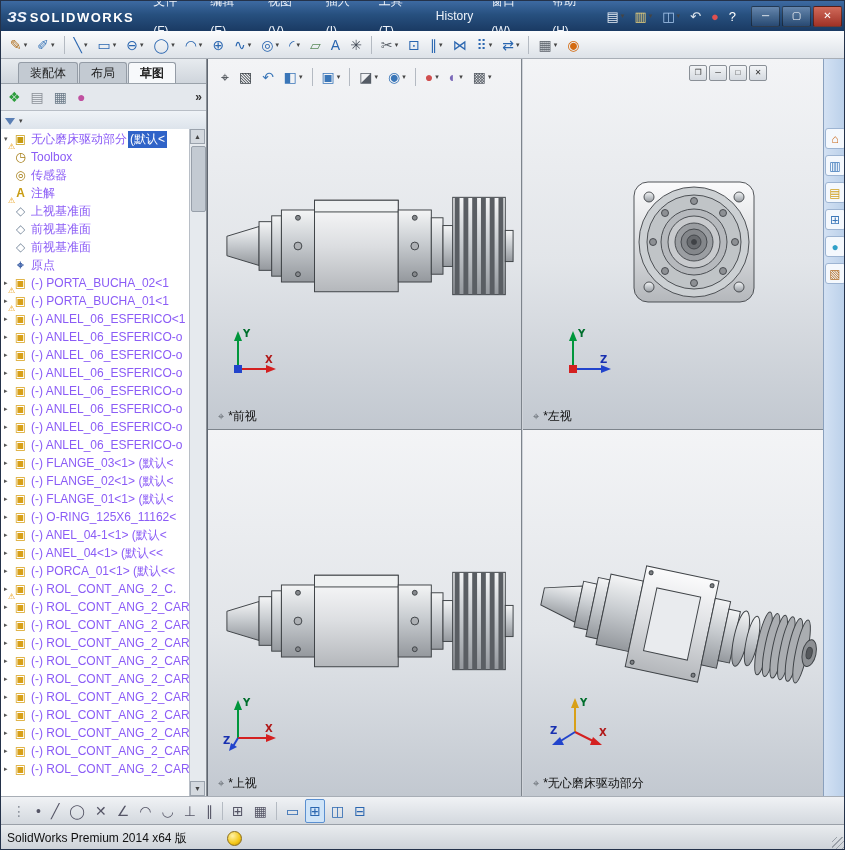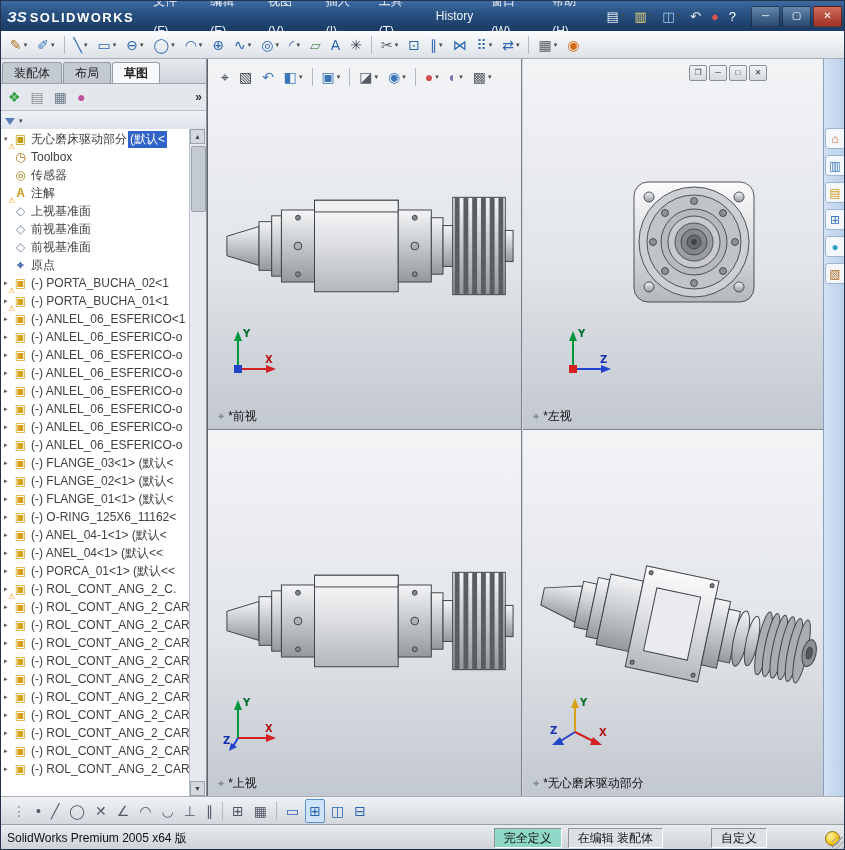--- a/index.html
+++ b/index.html
@@ -29,21 +29,21 @@
   .tbi{display:inline-flex;align-items:center;height:22px;padding:0 3px;margin:0 1px;
     border:1px solid transparent;border-radius:2px;cursor:default;}
   .tbi .g{font-size:14px;line-height:1;color:#2a66b0;}
   .tbi.active{background:#cfe4f8;border-color:#5a8fd0;}
   .caret{font-size:7px;color:#444;margin-left:2px;}
   .sep{width:1px;height:18px;background:#b4bac2;margin:0 4px;display:inline-block;}
   
   #leftpanel{position:absolute;left:0;top:58px;width:206px;height:737px;
     background:#eef1f4;border-right:1px solid #8a9097;box-sizing:border-box;}
   #cmtabs{height:24px;background:linear-gradient(180deg,#e7ebef,#cfd5dc);
-    display:flex;align-items:flex-end;padding-left:1px;border-bottom:1px solid #9aa2aa;}
+    display:flex;align-items:flex-end;padding-left:17px;border-bottom:1px solid #9aa2aa;}
   .tab{height:20px;line-height:20px;padding:0 11px;margin-right:1px;font-size:12px;
     background:#c3cad2;border:1px solid #949ca6;border-bottom:none;
     border-radius:3px 3px 0 0;color:#222;}
   .tab.active{background:#f7f9fb;font-weight:bold;}
   #fmtoolbar{height:26px;display:flex;align-items:center;background:#e4e8ed;
     border-bottom:1px solid #b8bec6;padding-left:2px;}
   #fmtoolbar .tbi .g{font-size:14px;}
   #fmtoolbar .expand{margin-left:auto;margin-right:4px;font-weight:bold;color:#333;}
   #filterbar{height:20px;display:flex;align-items:center;background:linear-gradient(180deg,#eff3f7,#dbe2ea);
     border-bottom:1px solid #c0c6ce;padding:0 4px;}
@@ -51,21 +51,21 @@
     border-top:7px solid #5a7fb5;margin-right:2px;}
   #filterfield{flex:1;height:14px;background:transparent;}
   
   #tree{position:absolute;left:0;top:70px;right:16px;bottom:0;background:#ffffff;
     overflow:hidden;padding-top:1px;}
   .trow{display:flex;align-items:center;height:18px;padding-left:3px;white-space:nowrap;cursor:default;}
   .texp{width:9px;font-size:7px;color:#555;flex:0 0 auto;}
   .ticon{position:relative;width:15px;height:15px;margin-right:3px;flex:0 0 auto;
     display:flex;align-items:center;justify-content:center;font-size:12px;font-weight:bold;}
   .warn{position:absolute;left:-5px;bottom:-4px;font-size:8px;color:#e89600;font-weight:normal;}
-  .tlabel{color:#404040;overflow:hidden;}
+  .tlabel{color:#8b5cf6;overflow:hidden;}
   .tsel{background:#2f63c8;color:#fff;padding:0 2px;margin-left:1px;}
   
   #treesb{position:absolute;right:0;top:70px;bottom:0;width:16px;background:#e6eaee;
     border-left:1px solid #b8bec6;}
   .sbbtn{position:absolute;left:0;width:15px;height:15px;background:#d4d9df;
     border:1px solid #9aa2ac;box-sizing:border-box;font-size:7px;color:#444;
     text-align:center;line-height:13px;}
   #sbup{top:0;} #sbdn{bottom:0;}
   #sbthumb{position:absolute;left:1px;top:17px;width:13px;height:64px;background:#c3cad2;
     border:1px solid #98a0aa;border-radius:2px;}
@@ -755,23 +755,18 @@
       </span>
       <span class="tbi">
         <span class="g" style="color: rgb(42, 102, 176);">◫</span>
       </span>
       <span class="tbi">
         <span class="g" style="color: rgb(42, 102, 176);">⊟</span>
       </span>
     </div>
 
   <div id="statusbar">
-    <span>SolidWorks Premium 2005 x64 版</span>
-    <div id="sfields">
-        <span class="scell ok">完全定义</span>
-        <span class="scell">在编辑 装配体</span>
-        <span class="scell" style="margin-left: 48px;">自定义</span>
-      </div>
+    <span>SolidWorks Premium 2014 x64 版</span>
     <span class="ybulb"></span>
     <span class="grip"></span>
   </div>
 
 </div>
 
 </body></html>

